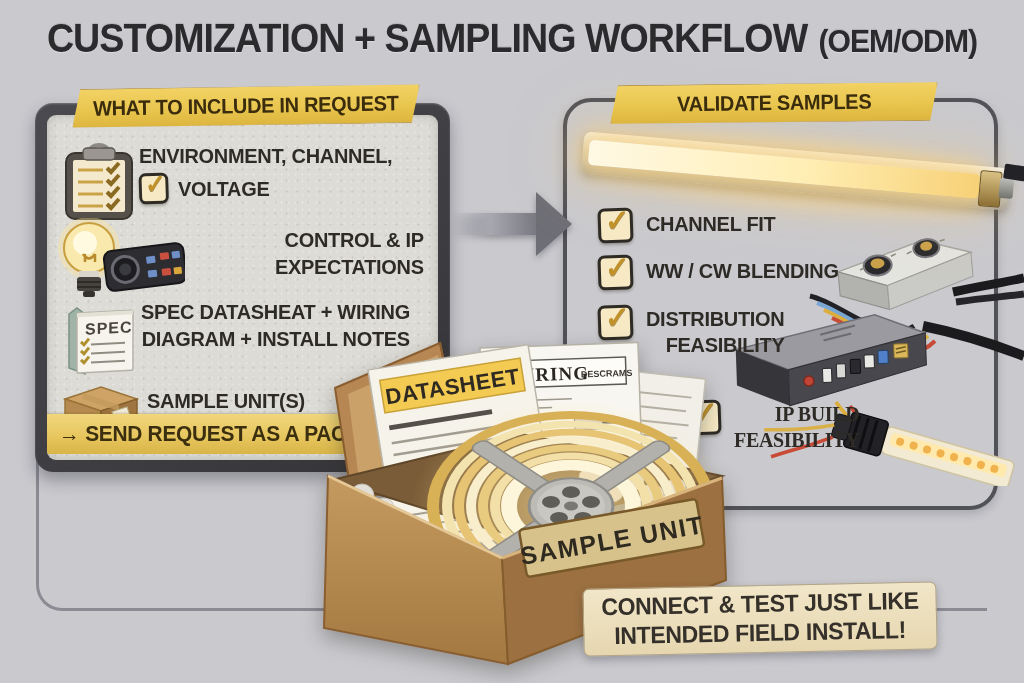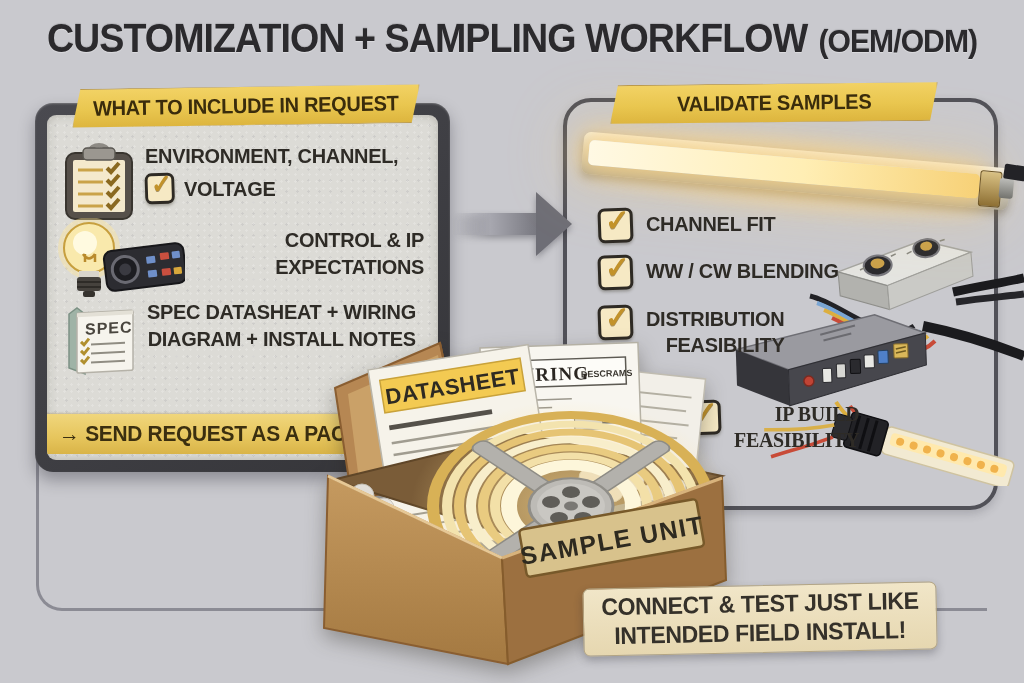--- a/index.html
+++ b/index.html
@@ -51,21 +51,21 @@
     left:35px;top:103px;width:415px;height:369px;z-index:3;
     background:linear-gradient(145deg,#4a4a50,#343438);
     border-radius:18px;box-shadow:0 8px 16px rgba(30,30,40,.35), inset 0 1px 2px rgba(255,255,255,.25);
   }
   #left-inner{
     position:absolute;left:12px;top:12px;right:12px;bottom:12px;
     background-color:#dcdbd6;border-radius:9px;
     box-shadow:inset 0 0 10px rgba(60,55,45,.25);
     overflow:hidden;
   }
-  .lp-row{position:absolute;display:flex;gap:8px;align-items:flex-start;}
+  .lp-row{position:absolute;display:flex;gap:2px;align-items:flex-start;}
   .lp-text{
     font-size:21px;font-weight:bold;color:#2e2b26;line-height:1.3;
     letter-spacing:-.3px;transform:scaleX(.95);transform-origin:left top;
   }
   .chk{
     width:29px;height:29px;flex:0 0 auto;border:3.5px solid #2e2a24;border-radius:7px;
     background:#f6e9c4;display:flex;align-items:center;justify-content:center;
     box-shadow:0 2px 3px rgba(40,35,20,.3);transform:rotate(-2deg);
   }
   .chk > span{
@@ -222,20 +222,33 @@
                 <path d="M20,63 l3 3 l5 -6"></path>
             </g>
           </g>
         </svg>
         <div class="lp-text">
           <div>SPEC DATASHEAT + WIRING</div>
           <div>DIAGRAM + INSTALL NOTES</div>
         </div>
       </div>
 
+      <div class="lp-row" style="left:10px;top:266px;">
+        <svg class="icon-svg" width="88" height="62" viewBox="0 0 88 62">
+          <polygon points="8,18 44,6 80,18 44,30" fill="#cfa366" stroke="#9a7339" stroke-width="1.5"></polygon>
+          <polygon points="8,18 44,30 44,58 8,46" fill="#b5894f" stroke="#9a7339" stroke-width="1.5"></polygon>
+          <polygon points="44,30 80,18 80,46 44,58" fill="#9e7440" stroke="#85602c" stroke-width="1.5"></polygon>
+          <polygon points="26,12 62,24 62,30 26,18" fill="#c39a5c" opacity=".8"></polygon>
+          <rect x="56" y="28" width="16" height="10" transform="rotate(-18 64 33)" fill="#f0ead8" stroke="#b5a87e"></rect>
+          <line x1="44" y1="30" x2="44" y2="58" stroke="#85602c" stroke-width="1.5"></line>
+        </svg>
+        <div class="lp-text" style="margin-top:6px;">
+          <div>SAMPLE UNIT(S)</div>
+        </div>
+      </div>
 
       <div id="lp-footer">
         <span>→ SEND REQUEST AS A PACK</span>
       </div>
     </div>
   </div>
 
   <div id="left-banner" class="abs banner">
     <span>WHAT TO INCLUDE IN REQUEST</span>
   </div>

